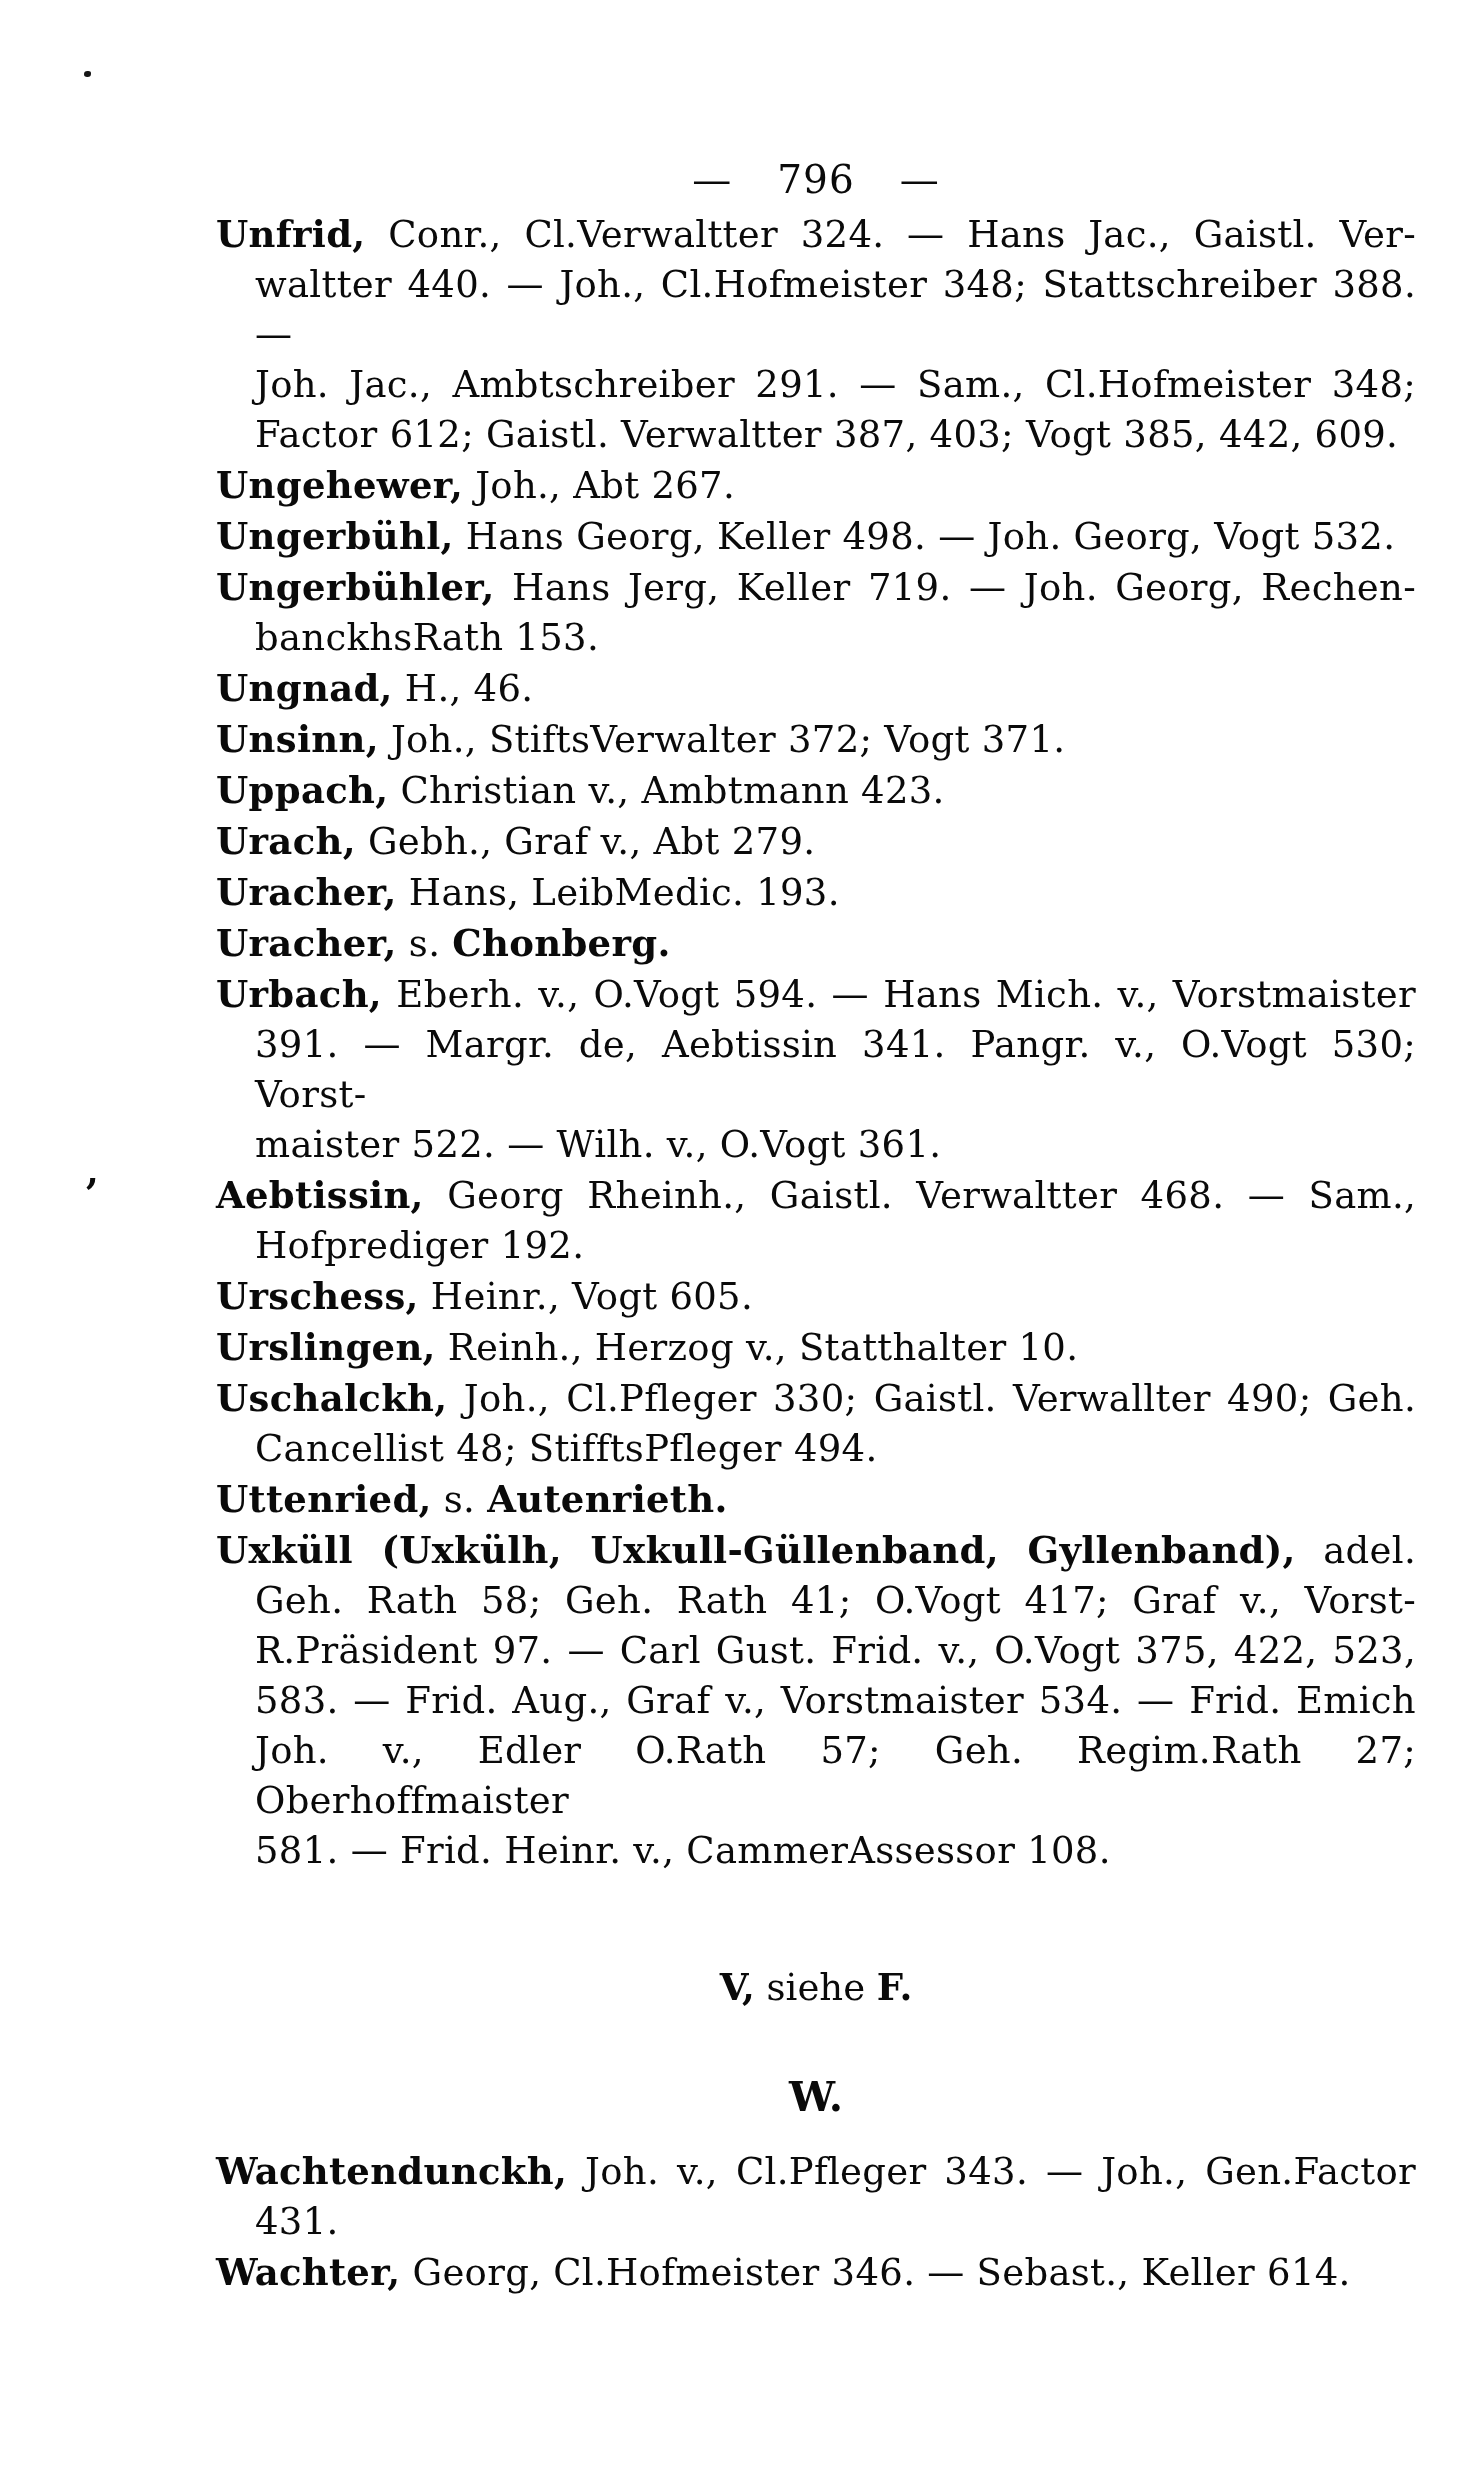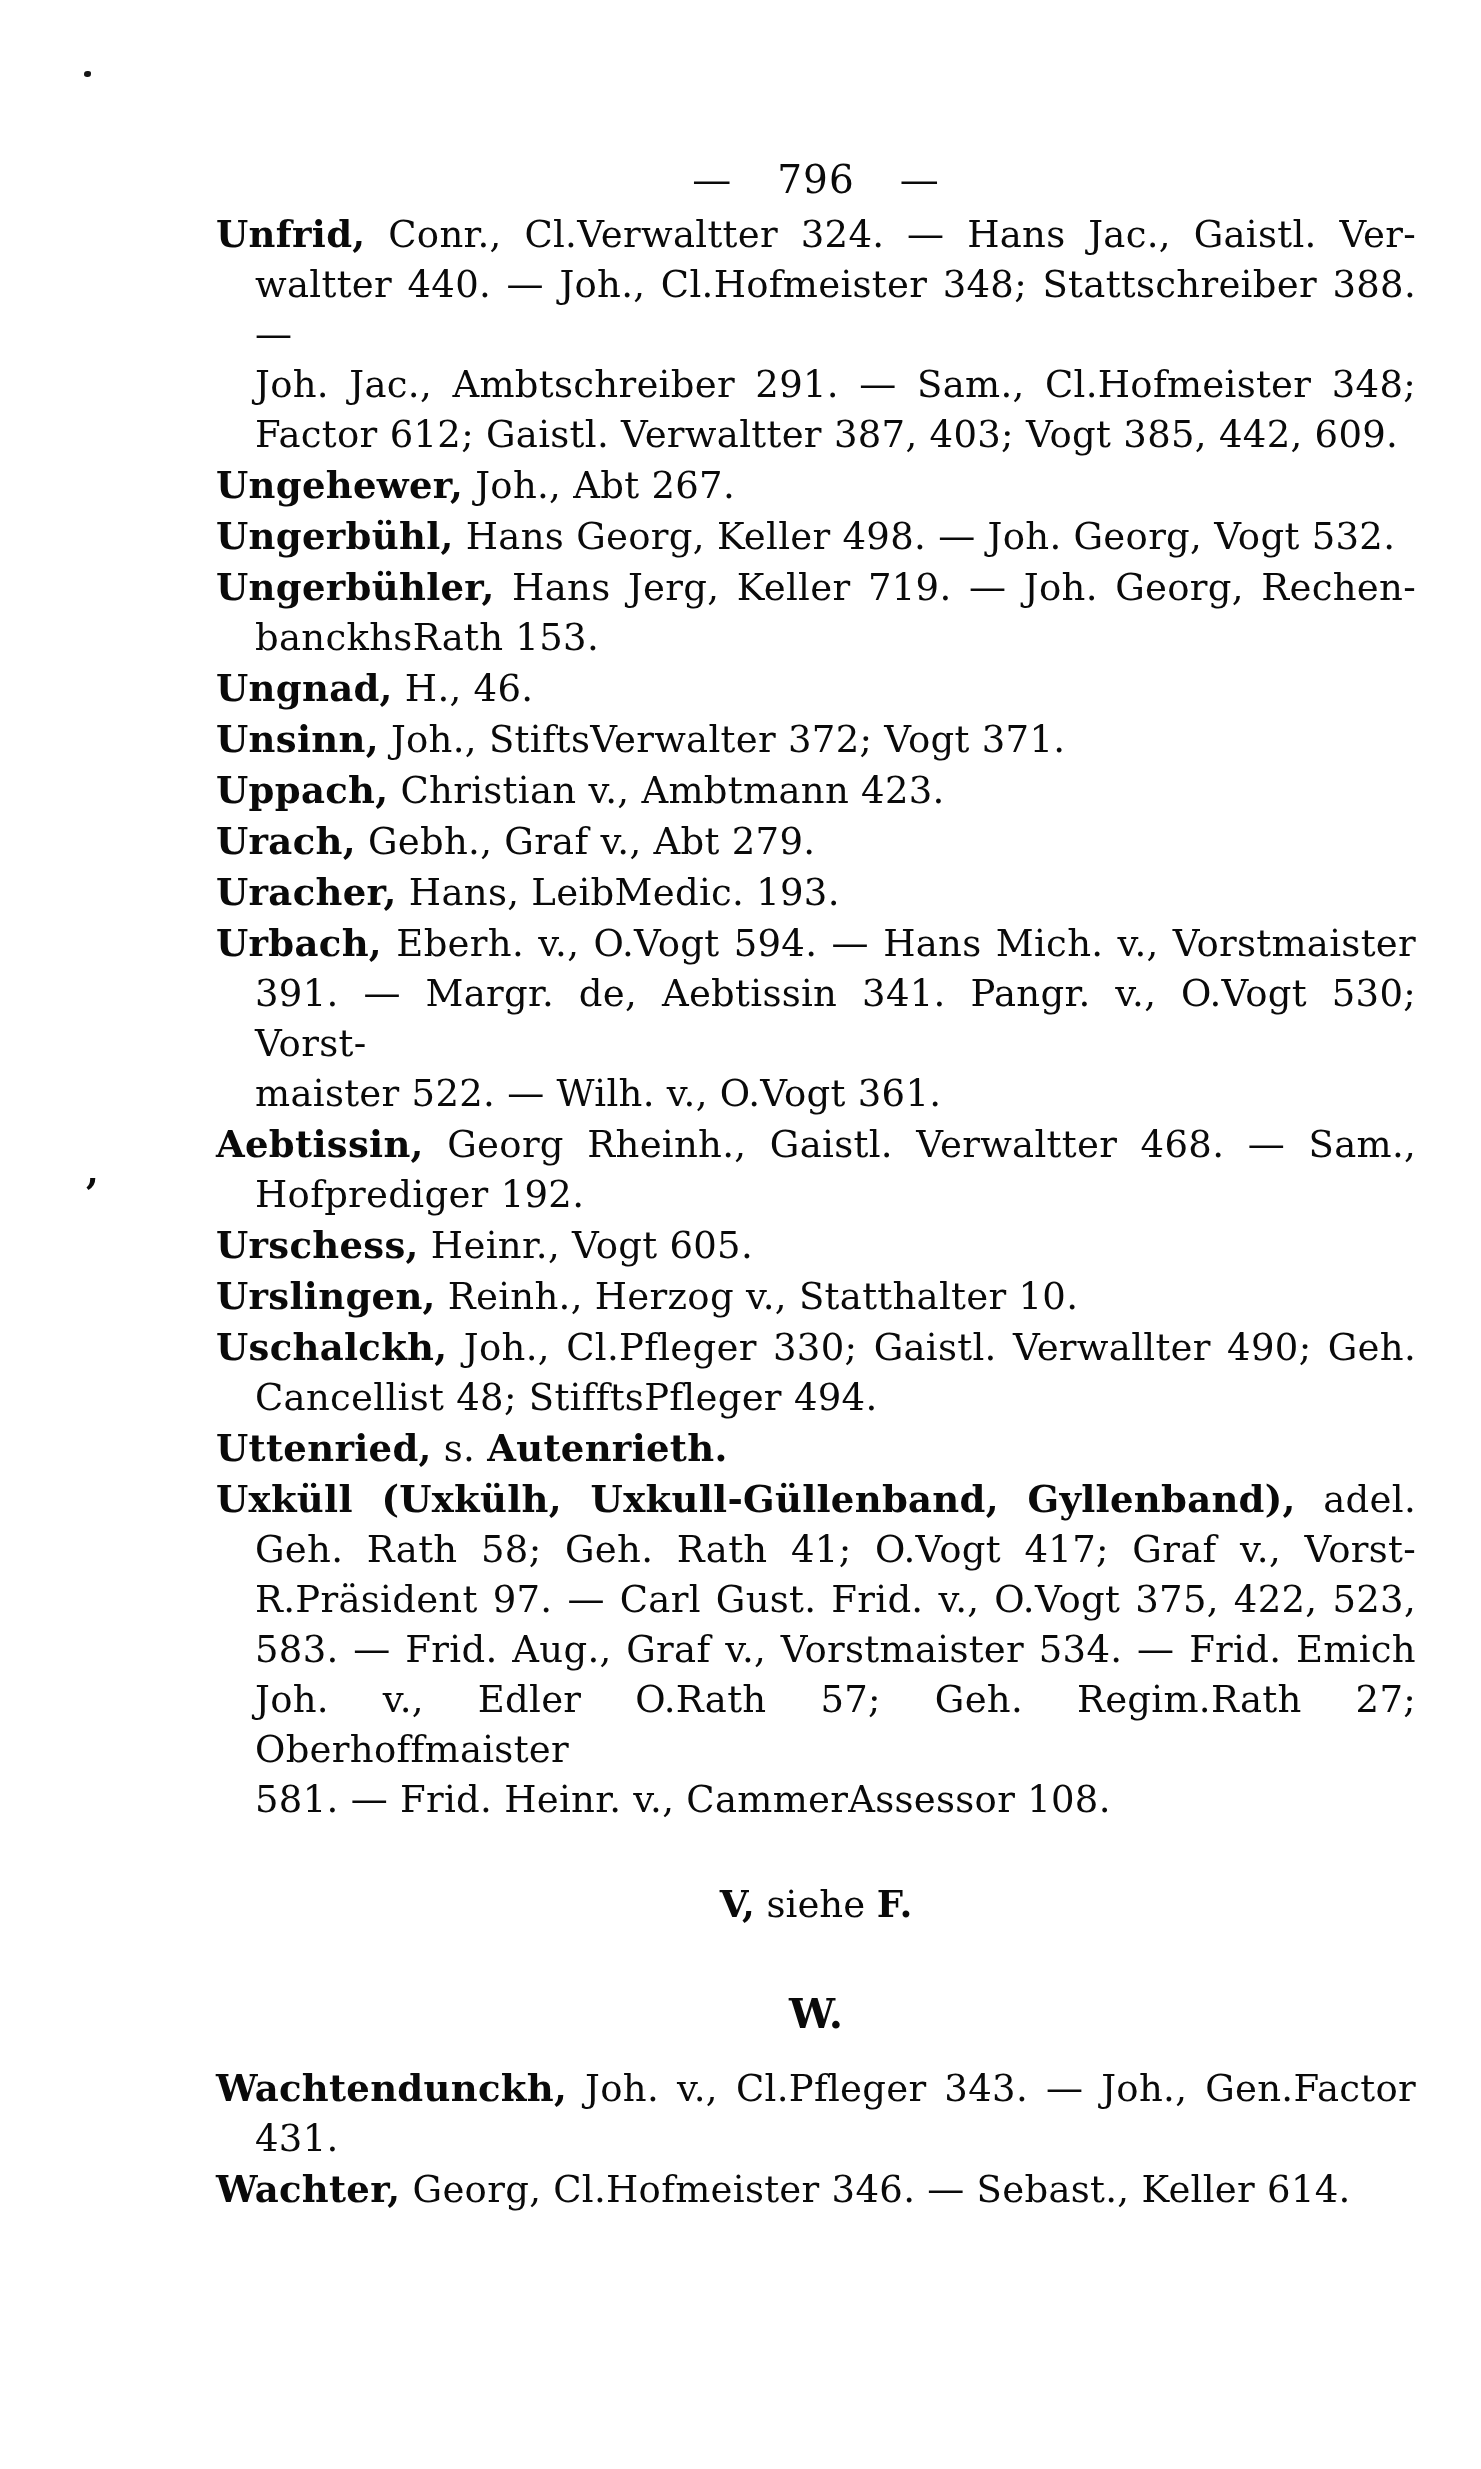--- a/index.html
+++ b/index.html
@@ -33,21 +33,21 @@
     letter-spacing:0.3px;
   }
   .line.jl {
     text-align:justify;
     -moz-text-align-last:justify;
     text-align-last:justify;
   }
   .line.cont { padding-left:39px; }
   .bold { font-weight:700; }
   .heading-v {
-    margin-top:54px;
+    margin-top:86px;
     text-align:center;
     font-size:37px;
     line-height:50px;
   }
   .heading-w {
     margin-top:59px;
     text-align:center;
     font-size:41px;
     line-height:50px;
     font-weight:700;
@@ -110,20 +110,23 @@
         <div>
           <div class="line"><span class="bold">Uppach,</span><span> Christian v., Ambtmann 423.</span></div>
         </div>
         <div>
           <div class="line"><span class="bold">Urach,</span><span> Gebh., Graf v., Abt 279.</span></div>
         </div>
         <div>
           <div class="line"><span class="bold">Uracher,</span><span> Hans, LeibMedic. 193.</span></div>
         </div>
         <div>
+          <div class="line"><span class="bold">Uracher,</span><span> s. </span><span class="bold">Chonberg.</span></div>
+        </div>
+        <div>
           <div class="line jl"><span class="bold">Urbach,</span><span> Eberh. v., O.Vogt 594. — Hans Mich. v., Vorstmaister</span></div>
           <div class="line cont jl"><span>391. — Margr. de, Aebtissin 341. Pangr. v., O.Vogt 530; Vorst-</span></div>
           <div class="line cont"><span>maister 522. — Wilh. v., O.Vogt 361.</span></div>
         </div>
         <div>
           <div class="line jl"><span class="bold">Aebtissin,</span><span> Georg Rheinh., Gaistl. Verwaltter 468. — Sam.,</span></div>
           <div class="line cont"><span>Hofprediger 192.</span></div>
         </div>
         <div>
           <div class="line"><span class="bold">Urschess,</span><span> Heinr., Vogt 605.</span></div>

